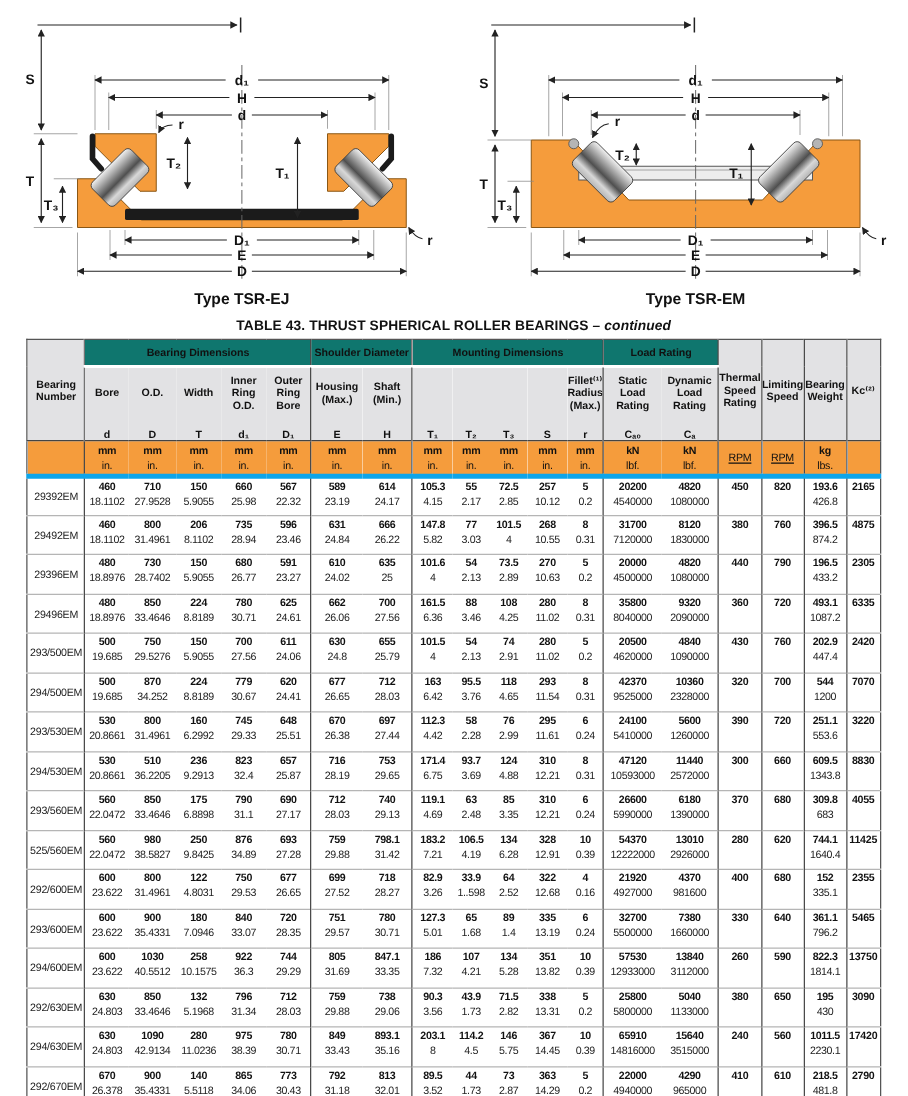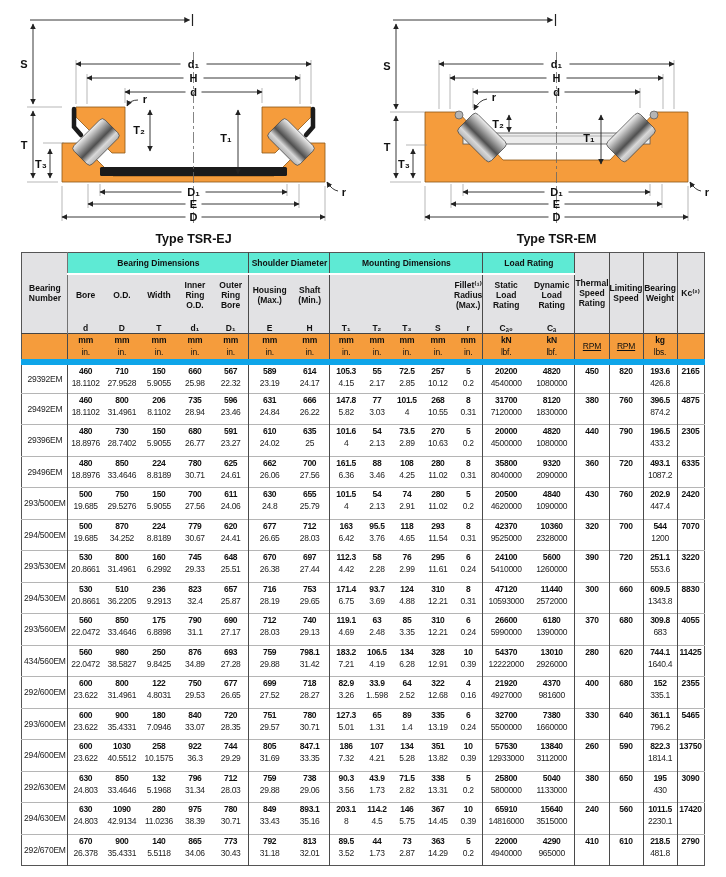--- a/index.html
+++ b/index.html
@@ -4,27 +4,27 @@
 <style>
   html,body { margin:0; padding:0; background:#fff; }
   .page { width:726px; height:877px; background:#fff; font-family:"Liberation Sans","DejaVu Sans",sans-serif; color:#111; overflow:hidden; }
   .diagrams { display:flex; width:726px; height:252px; }
   .diagrams svg { flex:0 0 363px; }
   .table-title { text-align:center; font-size:11px; font-weight:bold; margin:3px 0 4px; letter-spacing:0.1px; }
   .table-title .cont { font-style:italic; }
   table.btable { border-collapse:collapse; table-layout:fixed; margin:0 auto; border:1px solid #555; }
   .btable th, .btable td { padding:0; text-align:center; font-size:8.5px; overflow:hidden; }
   .gs { border-left:1px solid #4a4a4a; }
-  .gband { background:#5eead4; font-weight:bold; font-size:9px; border-bottom:2px solid #fff; height:20px; }
+  .gband { background:#0f766e; font-weight:bold; font-size:9px; border-bottom:2px solid #fff; height:20px; }
   .hcell { background:#e2e2e4; }
   .corner { font-weight:bold; font-size:8.5px; border-right:1px solid #737373; }
   .tall { font-weight:bold; font-size:8.5px; line-height:1.2; }
   .lbl { font-weight:bold; line-height:1.15; vertical-align:middle; height:42px; }
   .sym { font-weight:bold; font-size:9px; vertical-align:bottom; padding-bottom:2px; height:16px; }
-  tr.units { border-top:1px solid #444; border-bottom:6px solid #0ea5e9; height:28px; }
+  tr.units { border-top:1px solid #444; border-bottom:4px solid #0ea5e9; height:28px; }
   .ucell { background:#f59c3c; vertical-align:middle; }
   .u-m { font-weight:bold; line-height:12px; letter-spacing:-0.2px; }
   .u-i { line-height:12px; letter-spacing:-0.2px; }
   .u-s { font-size:9px; letter-spacing:-0.2px;text-decoration:underline; }
   tbody tr.drow { border-top:1px solid #b5b5b5; height:31.5px; }
   tbody td { vertical-align:top; padding-top:3px; }
   td.c-bearing { vertical-align:middle; padding-top:0; color:#222; letter-spacing:-0.2px;text-align:center; }
   .mm { font-weight:bold; line-height:12px; letter-spacing:-0.3px; }
   .in { line-height:12px; letter-spacing:-0.3px; color:#222; }
   .single { letter-spacing:-0.2px; }
@@ -177,20 +177,24 @@
         <text x="193.5" y="208" text-anchor="middle" class="dlab">E</text>
         <line x1="62" y1="186" x2="62" y2="221" stroke="#888" stroke-width="0.6"></line>
         <line x1="325" y1="186" x2="325" y2="221" stroke="#888" stroke-width="0.6"></line>
         <line x1="62" y1="217" x2="185.5" y2="217" stroke="#222" stroke-width="0.9" marker-start="url(#ar1)"></line>
         <line x1="201.5" y1="217" x2="325" y2="217" stroke="#222" stroke-width="0.9" marker-end="url(#ar1)"></line>
         <text x="193.5" y="221" text-anchor="middle" class="dlab">D</text>
         <text x="193.5" y="243" text-anchor="middle" class="dcap">Type TSR-EM</text>
       </svg>
   </div>
 
+  <div class="table-title">
+    <span>TABLE 43. THRUST SPHERICAL ROLLER BEARINGS</span>
+    <span class="cont">– continued</span>
+  </div>
 
   <table class="btable">
     <colgroup>
       <col style="width:46px">
         <col style="width:35px">
         <col style="width:38px">
         <col style="width:36px">
       <col style="width:36px">
         <col style="width:36px">
         <col style="width:41px">
@@ -907,21 +911,21 @@
           </td>
           <td class="gs single mm">370</td>
           <td class="gs single mm">680</td>
           <td class="gs">
             <div class="mm">309.8</div>
             <div class="in">683</div>
           </td>
           <td class="gs single mm">4055</td>
         </tr>
         <tr class="drow">
-          <td class="c-bearing">434/560EM</td>
+          <td class="c-bearing">525/560EM</td>
           <td class="gs">
             <div class="mm">560</div>
             <div class="in">22.0472</div>
           </td>
           <td>
             <div class="mm">980</div>
             <div class="in">38.5827</div>
           </td>
           <td>
             <div class="mm">250</div>
@@ -1074,21 +1078,21 @@
           <td>
             <div class="mm">780</div>
             <div class="in">30.71</div>
           </td>
           <td class="gs">
             <div class="mm">127.3</div>
             <div class="in">5.01</div>
           </td>
           <td>
             <div class="mm">65</div>
-            <div class="in">1.31</div>
+            <div class="in">1.68</div>
           </td>
           <td>
             <div class="mm">89</div>
             <div class="in">1.4</div>
           </td>
           <td>
             <div class="mm">335</div>
             <div class="in">13.19</div>
           </td>
           <td>

